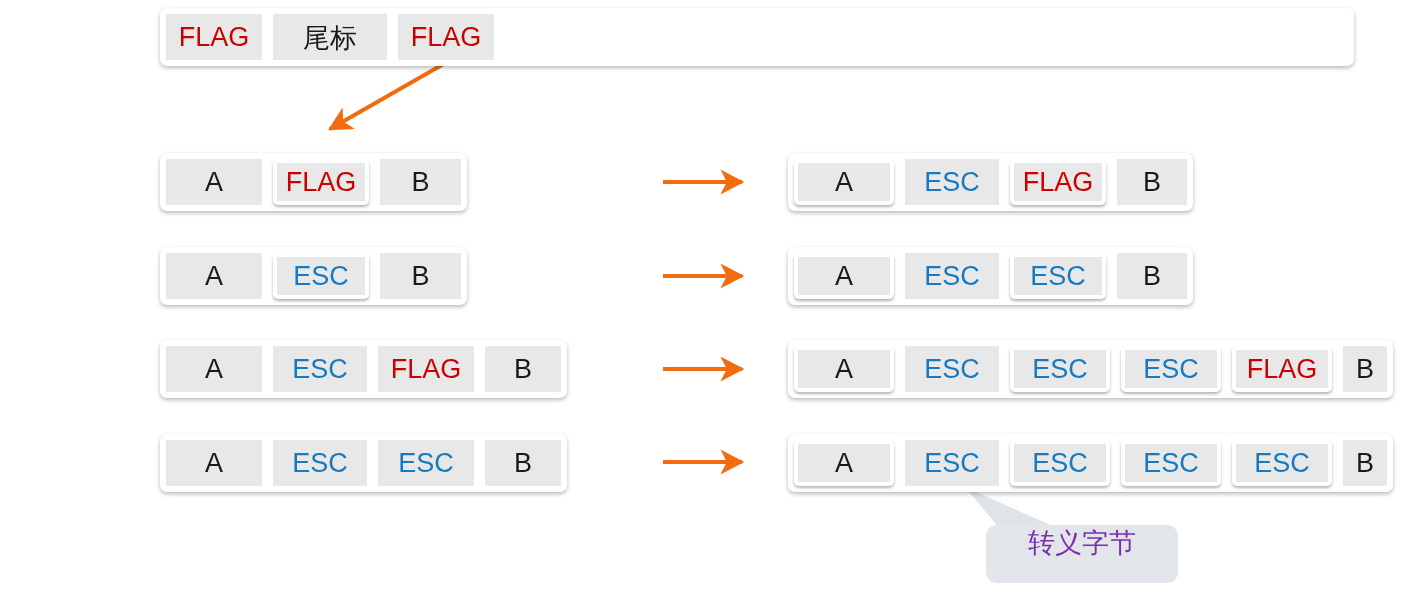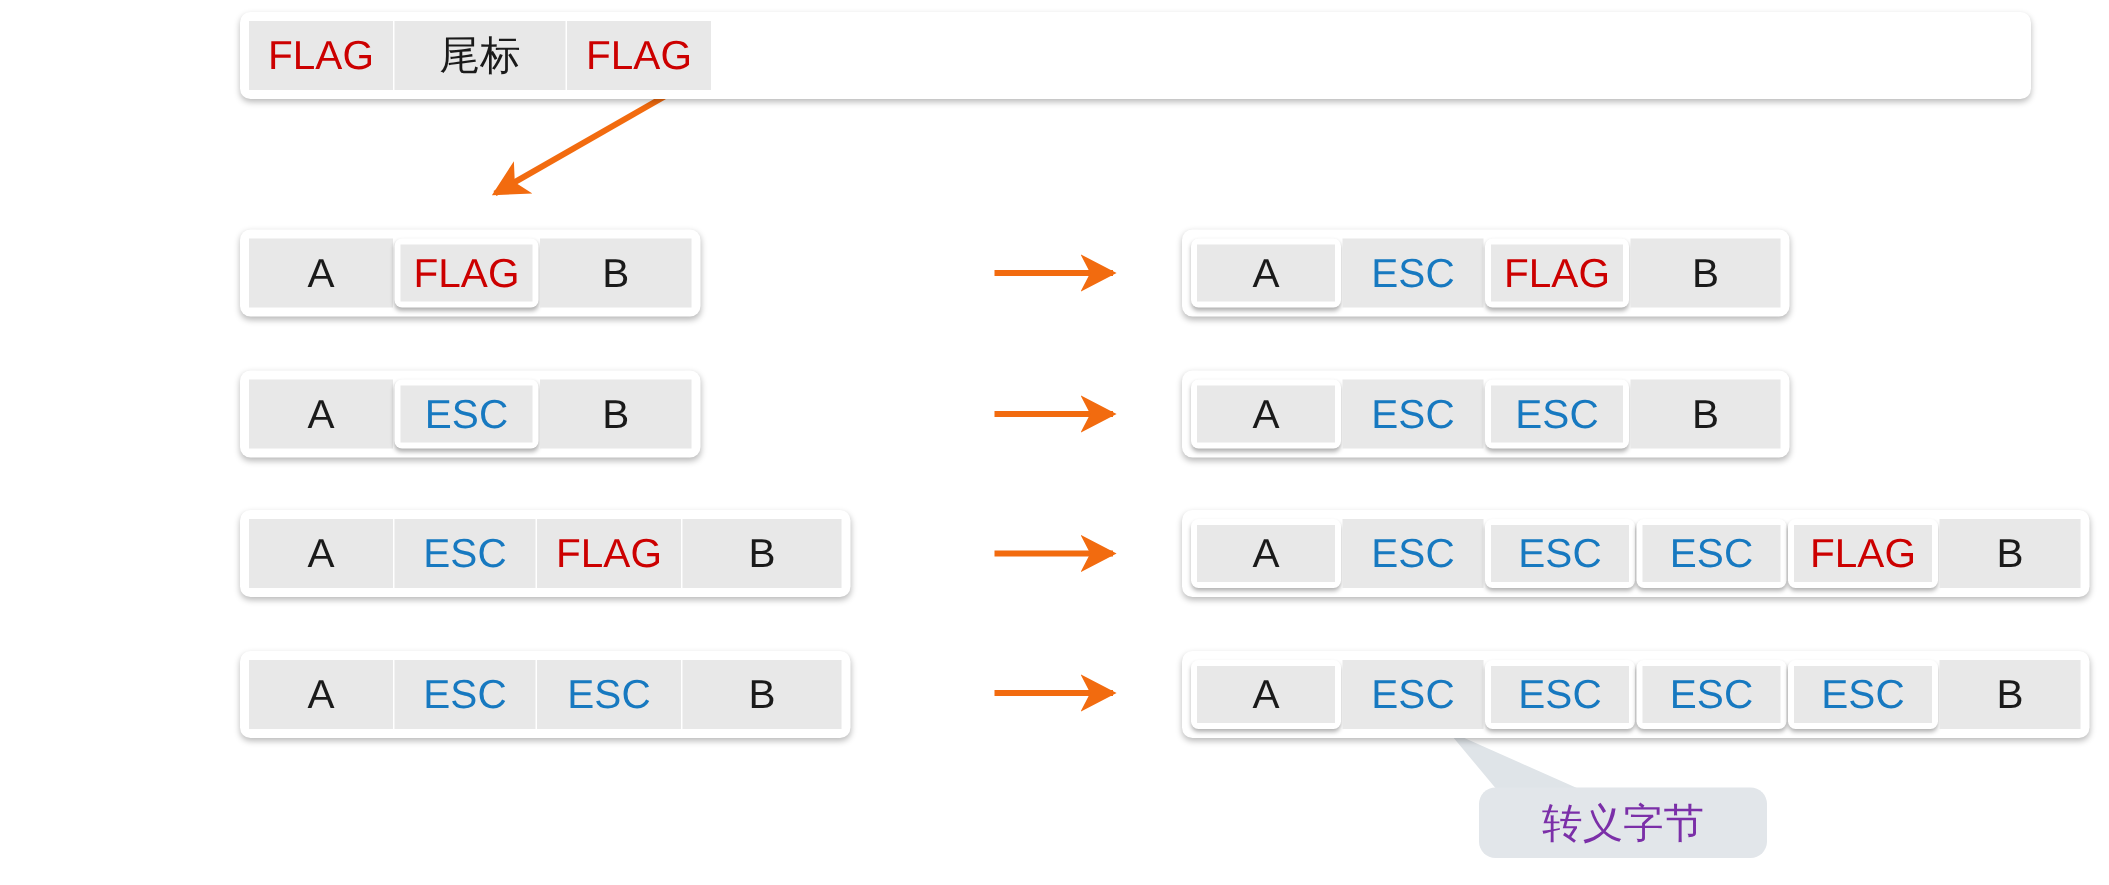--- a/index.html
+++ b/index.html
@@ -18,21 +18,21 @@
   
   .frame {
     position: absolute;
     display: flex;
     align-items: stretch;
     background: #ffffff;
     border-radius: 7px;
     padding: 6px;
     box-sizing: border-box;
     box-shadow: 0 2px 4px rgba(0,0,0,0.28);
-    gap: 1px;
+    gap: 11px;
   }
   .cell {
     background: #e8e8e8;
     display: flex;
     align-items: center;
     justify-content: center;
     font-size: 27px;
     line-height: 1;
     color: #1a1a1a;
     box-sizing: border-box;
@@ -74,25 +74,24 @@
     height: 590px;
     pointer-events: none;
   }
 
   
   #callout {
     position: absolute;
     left: 986px;
     top: 525px;
     width: 192px;
-    height: 47px;
+    height: 58px;
     background: #e2e6ea;
     border-radius: 11px;
     display: flex;
-    align-items: center;
     justify-content: center;
     font-size: 27px;
     color: #7b2fa8;
   }
 </style>
 </head>
 <body>
 
 <svg class="arrow-layer" viewBox="0 0 1406 590">
   <defs>

